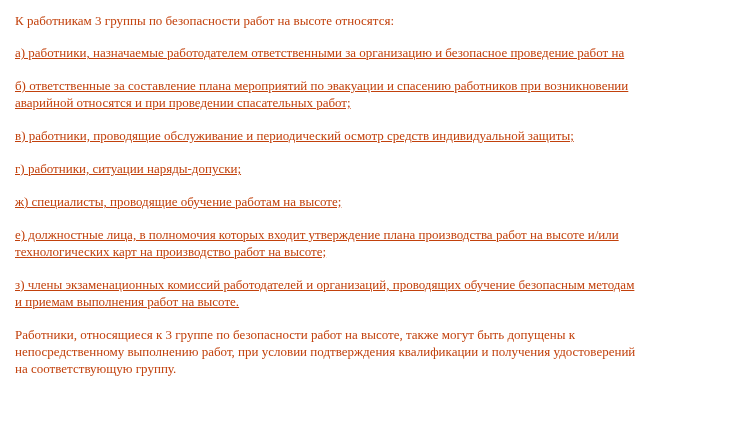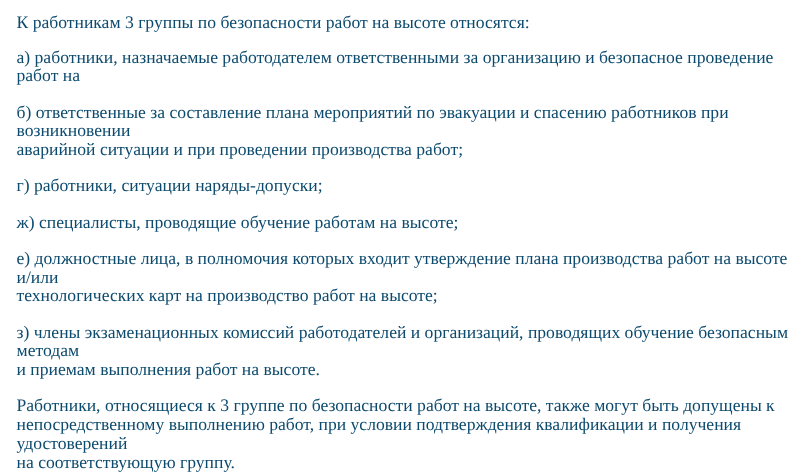--- a/index.html
+++ b/index.html
@@ -12,47 +12,50 @@
       height: 431px;
       overflow: hidden;
       position: relative;
     }
     .doc {
       position: absolute;
       left: 15px;
       top: 12px;
       width: 705px;
       font-family: "Liberation Serif", "DejaVu Serif", serif;
-      font-size: 16px;
+      font-size: 13px;
       line-height: 17px;
-      color: #0c4a6e;
+      color: #c2410c;
     }
     .doc p {
       margin: 0;
       padding: 0;
     }
     .intro { margin-bottom: 15px !important; }
-    .item { margin-bottom: 16px !important; }
+    .item { margin-bottom: 16px !important; text-decoration: underline; }
     .outro { margin-top: 0; }
   </style>
 </head>
 <body>
 
 <div class="doc">
   <p class="intro">К работникам 3 группы по безопасности работ на высоте относятся:</p>
 
   <p class="item">
     <span>а) работники, назначаемые работодателем ответственными за организацию и безопасное проведение работ на</span><br>
   </p>
 
   <p class="item">
     <span>б) ответственные за составление плана мероприятий по эвакуации и спасению работников при возникновении</span><br>
-    <span>аварийной ситуации и при проведении производства работ;</span>
+    <span>аварийной относятся и при проведении спасательных работ;</span>
   </p>
 
+  <p class="item">
+    <span>в) работники, проводящие обслуживание и периодический осмотр средств индивидуальной защиты;</span>
+  </p>
 
   <p class="item">
     <span>г) работники, ситуации наряды-допуски;</span>
   </p>
 
 
   <p class="item">
     <span>ж) специалисты, проводящие обучение работам на высоте;</span>
   </p>
 

